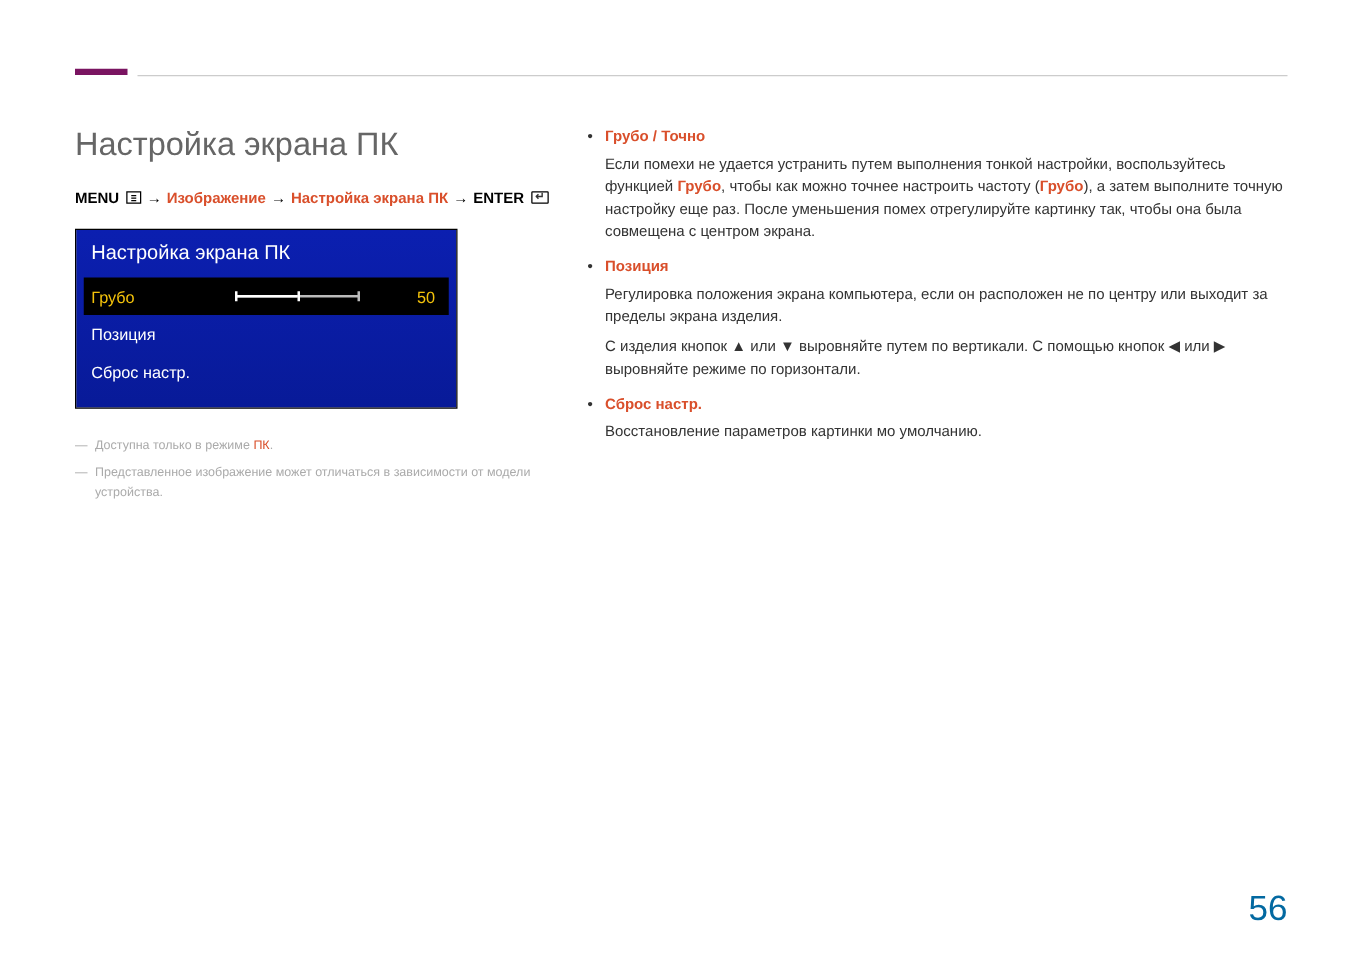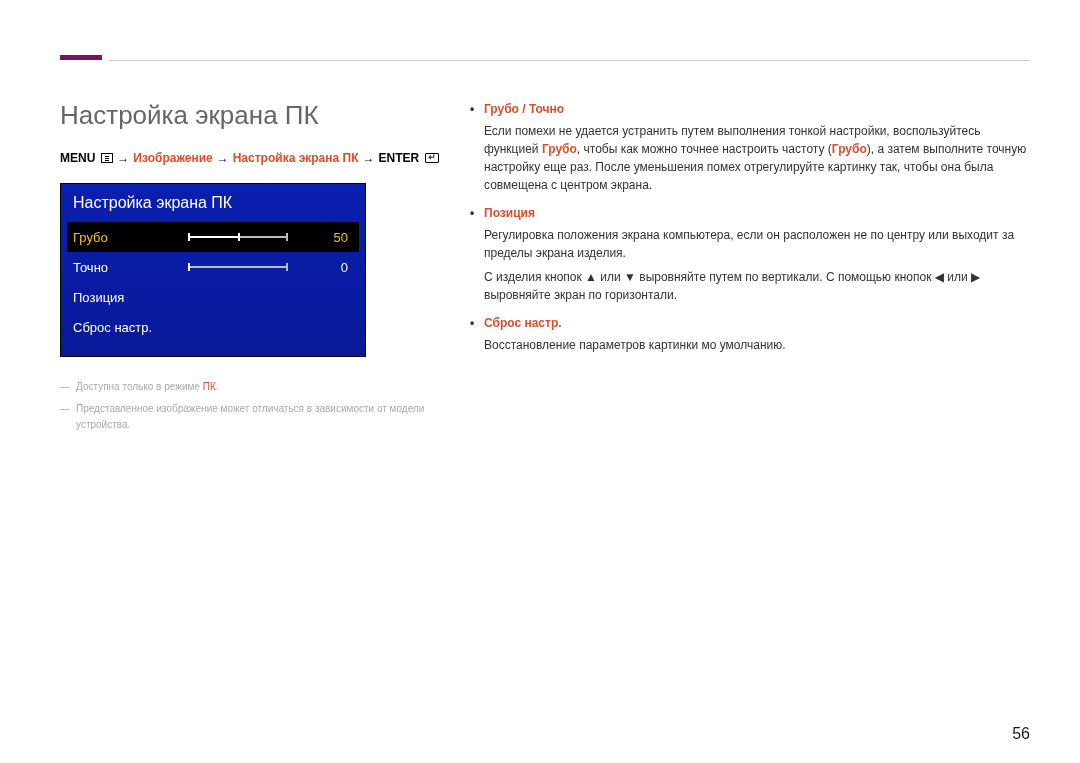--- a/index.html
+++ b/index.html
@@ -49,21 +49,21 @@
   .footnotes .pk { color: #d94f2b; margin-top: 24px; }
 
   .right-col ul { list-style: none; }
   .right-col li { position: relative; padding-left: 14px; margin-bottom: 10px; }
   .right-col li::before { content:"•"; position:absolute; left:0; top:0; color:#333; font-weight:bold; }
   .right-col .head { color: #d94f2b; font-weight: bold; font-size: 12px; display:block; margin-bottom:4px; }
   .right-col p { margin-bottom: 6px; color:#333; }
   .inline-red { color: #d94f2b; font-weight: bold; }
   .arrow-glyph { display:inline-block; }
 
-  .page-number { position: absolute; bottom: 20px; right: 50px; font-size: 16px; color: #0f172a; font-weight: 300; }
+  .page-number { position: absolute; bottom: 20px; right: 50px; font-size: 28px; color: #0369a1; font-weight: 300; }
 </style>
 </head>
 <body>
 
 <div class="page">
   <div class="accent-bar"></div>
   <div class="top-line"></div>
 
   <div class="content">
 
@@ -93,32 +93,20 @@
                   <span class="track"></span>
                   <span class="fill"></span>
                   <span class="start"></span>
                   <span class="mid"></span>
                   <span class="end"></span>
                 </span>
             </span>
             <span class="value">50</span>
           </div>
 
-          <div class="osd-row plain">
-            <span class="label">Точно</span>
-            <span class="slider-wrap">
-              <span class="slider zero">
-                  <span class="track"></span>
-                  <span class="fill"></span>
-                  <span class="start"></span>
-                  <span class="end"></span>
-                </span>
-            </span>
-            <span class="value">0</span>
-          </div>
 
           <div class="osd-row plain">
             <span class="label">Позиция</span>
           </div>
 
           <div class="osd-row plain">
             <span class="label">Сброс настр.</span>
           </div>
 
         </div>
@@ -143,21 +131,21 @@
         <li>
           <span class="head">Грубо / Точно</span>
           <p>
             <span>Если помехи не удается устранить путем выполнения тонкой настройки, воспользуйтесь функцией </span><span class="inline-red">Грубо</span><span>, чтобы как можно точнее настроить частоту (</span><span class="inline-red">Грубо</span><span>), а затем выполните точную настройку еще раз. После уменьшения помех отрегулируйте картинку так, чтобы она была совмещена с центром экрана.</span>
           </p>
         </li>
         <li>
           <span class="head">Позиция</span>
           <p>Регулировка положения экрана компьютера, если он расположен не по центру или выходит за пределы экрана изделия.</p>
           <p>
-            <span>С изделия кнопок </span><span class="arrow-glyph">▲</span><span> или </span><span class="arrow-glyph">▼</span><span> выровняйте путем по вертикали. С помощью кнопок </span><span class="arrow-glyph">◀</span><span> или </span><span class="arrow-glyph">▶</span><span> выровняйте экран по горизонтали.</span>
+            <span>С изделия кнопок </span><span class="arrow-glyph">▲</span><span> или </span><span class="arrow-glyph">▼</span><span> выровняйте путем по вертикали. С помощью кнопок </span><span class="arrow-glyph">◀</span><span> или </span><span class="arrow-glyph">▶</span><span> выровняйте режиме по горизонтали.</span>
           </p>
         </li>
         <li>
           <span class="head">Сброс настр.</span>
           <p>Восстановление параметров картинки мо умолчанию.</p>
         </li>
       </ul>
     </div>
 
   </div>

